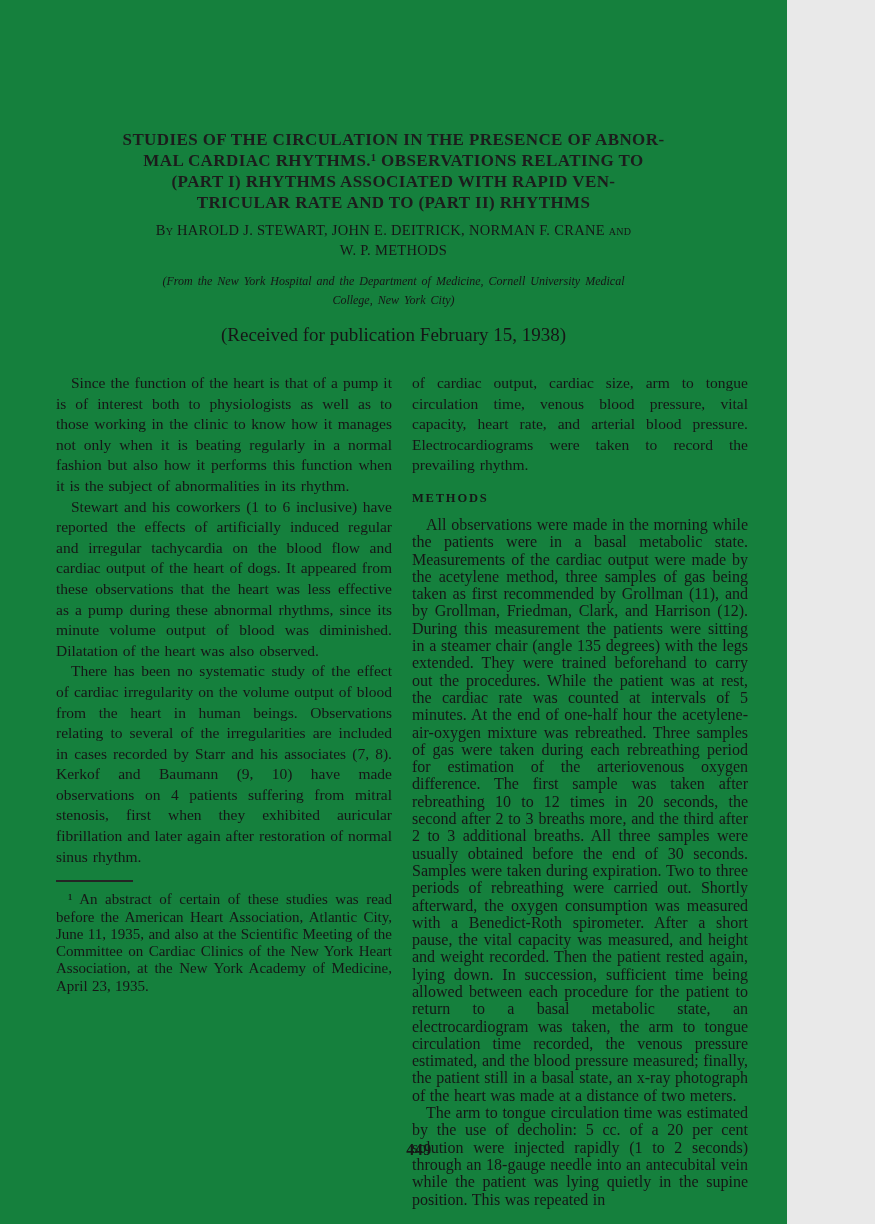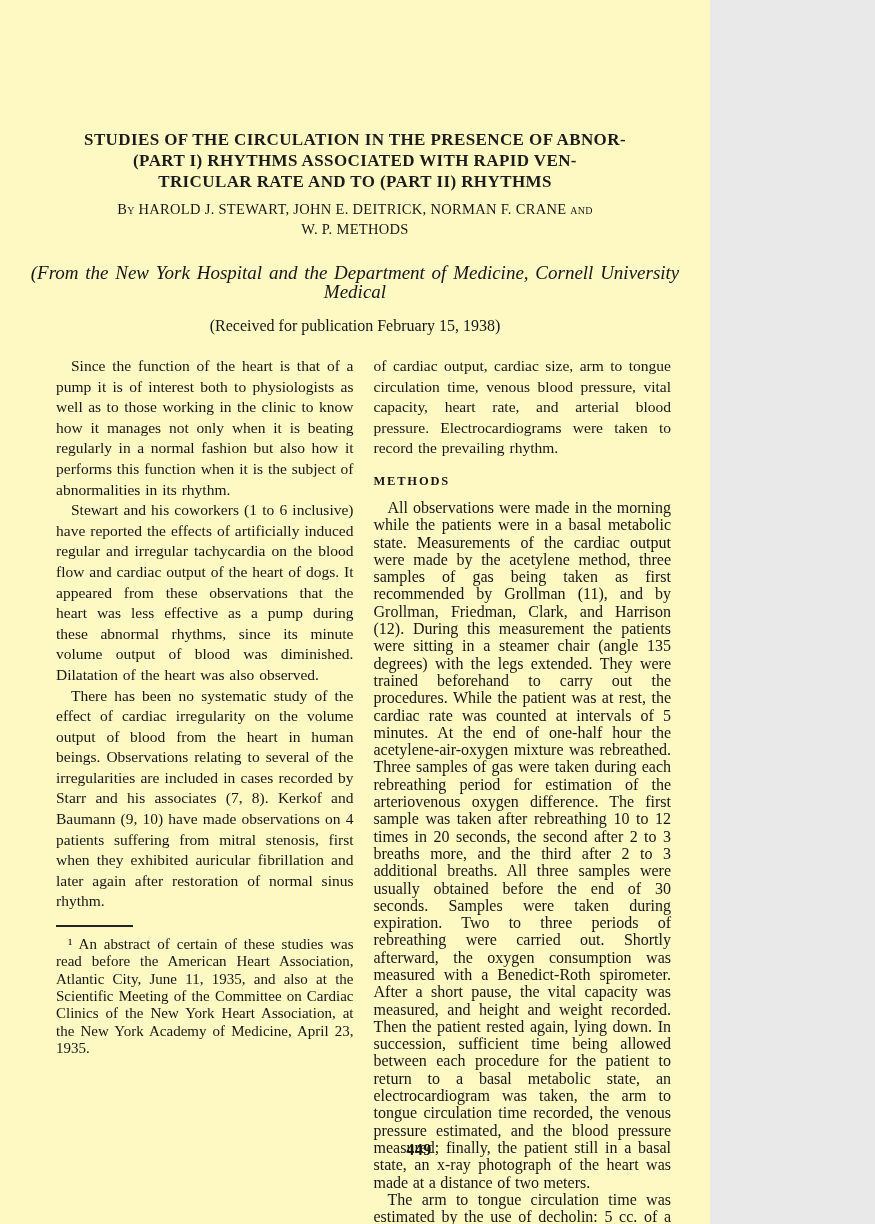--- a/index.html
+++ b/index.html
@@ -3,22 +3,22 @@
 <meta charset="utf-8">
 <style>
   html,body{margin:0;padding:0;}
   body{
     width:875px;height:1224px;
     background:#e9e9e9;
     font-family:"Liberation Serif", serif;
   }
   .page{
     position:relative;
-    width:710px;height:1224px;
-    background:#fef9c3;
+    width:787px;height:1224px;
+    background:#15803d;
     color:#161616;
     overflow:hidden;
     box-sizing:border-box;
   }
   
   .header{
     padding-top:129px;
     text-align:center;
   }
   .title-line{
@@ -29,35 +29,35 @@
     color:#1c1c1c;
   }
   .authors{
     margin-top:7px;
     font-variant:small-caps;
     font-size:14.5px;
     line-height:20px;
     letter-spacing:0.3px;
   }
   .affiliation{
-    margin-top:24px;
+    margin-top:12px;
     font-style:italic;
-    font-size:19px;
+    font-size:12px;
     line-height:19px;
     word-spacing:2px;
   }
   .received{
     margin-top:15px;
-    font-size:16px;
+    font-size:19px;
     line-height:19px;
   }
   
   .columns{
     display:flex;
-    margin:21px 39px 0 56px;
+    margin:29px 39px 0 56px;
     gap:20px;
   }
   .col{
     width:386px;
     box-sizing:border-box;
   }
   .body-par{
     margin:0;
     font-size:15.5px;
     line-height:20.6px;
@@ -107,31 +107,33 @@
   }
 </style>
 </head>
 <body>
 
 <div class="page">
 
   <div class="header">
     <div>
       <div class="title-line">STUDIES OF THE CIRCULATION IN THE PRESENCE OF ABNOR-</div>
+      <div class="title-line">MAL CARDIAC RHYTHMS.¹  OBSERVATIONS RELATING TO</div>
       <div class="title-line">(PART I) RHYTHMS ASSOCIATED WITH RAPID VEN-</div>
       <div class="title-line">TRICULAR RATE AND TO (PART II) RHYTHMS</div>
     </div>
 
     <div class="authors">
       <div>By HAROLD J. STEWART, JOHN E. DEITRICK, NORMAN F. CRANE and</div>
       <div>W. P. METHODS</div>
     </div>
 
     <div class="affiliation">
       <div>(From the New York Hospital and the Department of Medicine, Cornell University Medical</div>
+      <div>College, New York City)</div>
     </div>
 
     <div class="received">(Received for publication February 15, 1938)</div>
   </div>
 
   <div class="columns">
 
     <div class="col">
       <p class="body-par">Since the function of the heart is that of a pump it is of interest both to physiologists as well as to those working in the clinic to know how it manages not only when it is beating regularly in a normal fashion but also how it performs this function when it is the subject of abnormalities in its rhythm.</p>
       <p class="body-par">Stewart and his coworkers (1 to 6 inclusive) have reported the effects of artificially induced regular and irregular tachycardia on the blood flow and cardiac output of the heart of dogs.  It appeared from these observations that the heart was less effective as a pump during these abnormal rhythms, since its minute volume output of blood was diminished.  Dilatation of the heart was also observed.</p>

